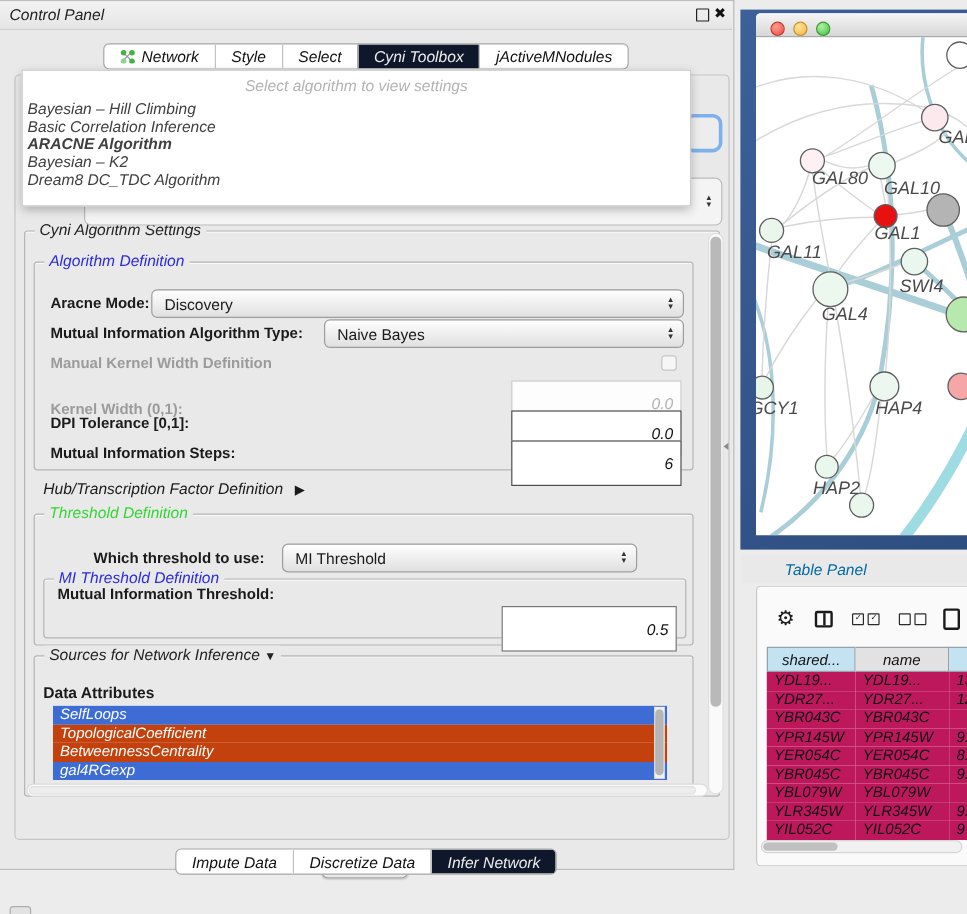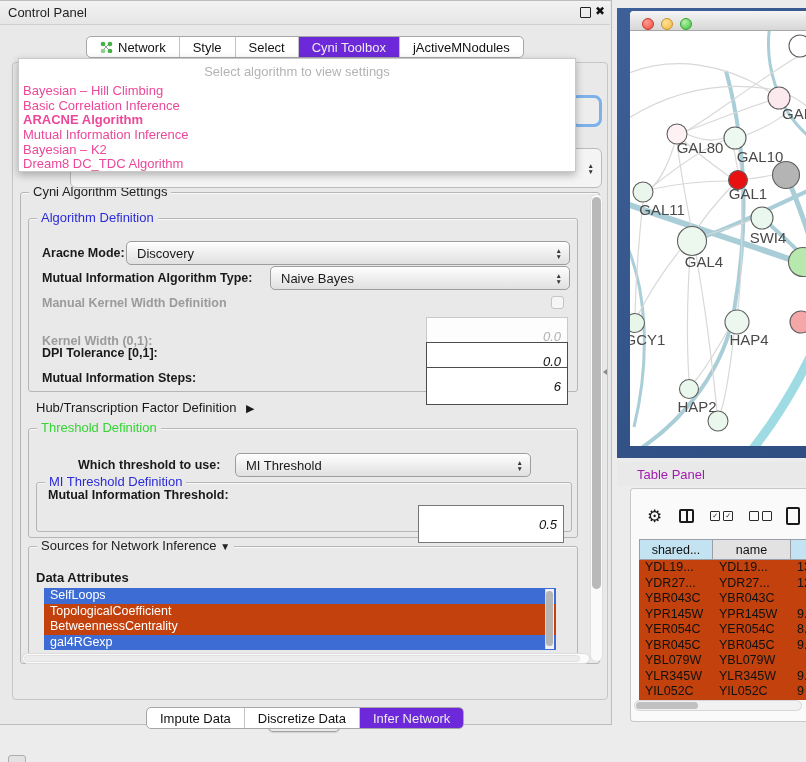--- a/index.html
+++ b/index.html
@@ -1,44 +1,44 @@
 <!DOCTYPE html>
 <html><head>
 <meta charset="utf-8">
 <style>
   html,body{margin:0;padding:0;}
   body{width:806px;height:762px;position:relative;overflow:hidden;background:#ececec;
        font-family:"Liberation Sans","DejaVu Sans",sans-serif;color:#1a1a1a;}
-  .abs{position:absolute;}
+  .abs{position:absolute;font-style:italic;}
   
   .control-panel{left:0;top:8;width:612px;height:725px;background:#e9e9e9;
     border:1px solid #bdbdbd;border-left:none;box-sizing:border-box;}
   .cp-titlebar{left:0;top:0;width:100%;height:23px;background:linear-gradient(#f2f2f2,#e6e6e6);
     border-bottom:1px solid #cfcfcf;display:flex;align-items:center;}
   .cp-title{font-size:13px;color:#222;margin-left:8px;}
   .float-icon{left:580px;top:6px;width:9px;height:9px;border:1.5px solid #222;border-radius:1px;}
   .close-icon{left:595px;top:3px;font-size:12px;font-weight:bold;color:#111;}
   
   .seg{display:flex;background:#fff;border:1px solid #a7a7a7;border-radius:5px;overflow:hidden;
     height:22px;box-sizing:border-box;align-items:stretch;}
   .seg .segitem{display:flex;align-items:center;padding:0 13px;font-size:13px;color:#111;
     border-left:1px solid #c3c3c3;white-space:nowrap;}
   .seg .segitem:first-child{border-left:none;}
-  .seg .segitem.active{background:#6d28d9;color:#ececec;}
+  .seg .segitem.active{background:#0f172a;color:#ececec;}
   #top-tabs{left:86px;top:36px;}
   #bottom-tabs{left:146px;top:707px;}
   .net-icon{width:13px;height:12px;margin-right:5px;position:relative;}
   
   .content-outline{left:12px;top:62px;width:596px;height:638px;border:1px solid #c6c6c6;
     border-radius:4px;box-sizing:border-box;}
   
   .popup{left:18px;top:58px;width:558px;height:114px;background:#fff;border:1px solid #c9c9c9;
     box-shadow:0 3px 8px rgba(0,0,0,.28);z-index:50;box-sizing:border-box;}
   .popup-placeholder{text-align:center;font-size:13px;color:#b3b3b3;padding-top:5px;height:20px;}
-  .popup-item{font-size:13px;color:#ec4899;padding:0 4px;height:14.7px;line-height:14.7px;white-space:nowrap;}
+  .popup-item{font-size:13px;color:#404040;padding:0 4px;height:14.7px;line-height:14.7px;white-space:nowrap;}
   .popup-item.bold{font-weight:bold;}
   .focus-sliver{left:570px;top:95px;width:32px;height:32px;border:3px solid #7db1ea;border-radius:8px;
     background:#ededed;z-index:5;box-sizing:border-box;}
   .combo-sliver{left:70px;top:148px;width:532px;height:40px;border:1px solid #bbb;border-radius:6px;
     background:#f4f4f4;z-index:4;box-sizing:border-box;}
   
   .group{border:1px solid #b6b6b6;border-radius:3px;box-sizing:border-box;
     box-shadow:inset 0 1px 0 rgba(255,255,255,.7);}
   .legend{position:absolute;top:-9px;left:8px;background:#e9e9e9;padding:0 4px;font-size:13px;white-space:nowrap;}
   .lbl{position:absolute;font-size:12.5px;font-weight:bold;color:#1a1a1a;white-space:nowrap;}
@@ -75,34 +75,34 @@
   .net-window{left:630px;top:11px;width:176px;height:435px;background:#fff;border-radius:4px 0 0 0;overflow:hidden;}
   .net-titlebar{left:0;top:0;width:100%;height:20px;background:linear-gradient(#f5f5f5,#d7d7d7);
     border-bottom:1px solid #a8a8a8;box-sizing:border-box;}
   .tl{position:absolute;top:7px;width:12px;height:12px;border-radius:50%;box-sizing:border-box;}
   .tl.red{left:12px;background:radial-gradient(circle at 35% 30%,#ff9d94,#ee4b3e);border:1px solid #c43a30;}
   .tl.yellow{left:31px;background:radial-gradient(circle at 35% 30%,#ffe29a,#f5b83d);border:1px solid #c8932c;}
   .tl.green{left:50px;background:radial-gradient(circle at 35% 30%,#b4f0a8,#3fc23f);border:1px solid #34a12f;}
   #net-svg{position:absolute;left:0;top:20px;}
   
   .tp-titlebar{left:617px;top:462px;width:189px;height:24px;background:#e9e9e9;display:flex;align-items:center;}
-  .tp-title{font-size:13px;color:#a21caf;margin-left:20px;}
+  .tp-title{font-size:13px;color:#0369a1;margin-left:37px;}
   .table-panel{left:630px;top:488px;width:176px;height:234px;background:#fafafa;border:1px solid #c9c9c9;
     border-radius:4px 0 0 4px;border-right:none;box-sizing:border-box;overflow:hidden;}
   .tp-toolbar{position:absolute;left:0;top:12px;width:176px;height:30px;display:flex;align-items:center;}
   .gear{font-size:17px;color:#1a1a1a;margin-left:16px;}
   .cols-icon{width:15px;height:14px;border:2px solid #1a1a1a;border-radius:2px;margin-left:17px;position:relative;box-sizing:border-box;}
   .cols-icon::after{content:"";position:absolute;left:4.5px;top:0;width:2px;height:10px;background:#1a1a1a;}
   .cb-pair{display:flex;gap:3px;margin-left:16px;}
   .cb{width:8px;height:8px;border:1.3px solid #2a2a2a;border-radius:1px;font-size:7px;line-height:7px;color:#2a2a2a;text-align:center;box-sizing:content-box;}
   .doc-icon{width:14px;height:18px;border:2px solid #1a1a1a;border-radius:2px;margin-left:14px;box-sizing:border-box;}
   .tbl{position:absolute;left:8px;top:50px;width:200px;}
   .tbl-row{display:flex;}
   .tbl-cell{box-sizing:border-box;font-size:12.5px;height:15.5px;line-height:15.5px;
-    padding-left:6px;color:#111;white-space:nowrap;overflow:hidden;background:#c2410c;}
+    padding-left:6px;color:#111;white-space:nowrap;overflow:hidden;background:#be185d;}
   .tbl-head .tbl-cell{height:21px;line-height:21px;text-align:center;padding-left:0;
     border:1px solid #9aa0a6;border-left:none;font-size:12.5px;}
   .tbl-head .tbl-cell:first-child{border-left:1px solid #9aa0a6;}
   .tp-hscroll{left:634px;top:700px;width:168px;height:11px;background:#f1f1f1;border:1px solid #d6d6d6;border-radius:6px;box-sizing:border-box;z-index:5;}
   .tp-hthumb{left:636px;top:702px;width:62px;height:7px;background:#c0c0c0;border-radius:4px;z-index:6;}
 </style>
 </head>
 <body>
 
 <div class="abs top-tick"></div>
@@ -150,21 +150,20 @@
       <span>▼</span>
     </span>
 </div>
 
 <div class="abs popup">
   <div class="popup-placeholder">Select algorithm to view settings</div>
   <div id="popup-list">
       <div class="popup-item">Bayesian – Hill Climbing</div>
       <div class="popup-item">Basic Correlation Inference</div>
       <div class="popup-item bold">ARACNE Algorithm</div>
-      <div class="popup-item">Mutual Information Inference</div>
       <div class="popup-item">Bayesian – K2</div>
       <div class="popup-item">Dream8 DC_TDC Algorithm</div>
     </div>
 </div>
 
 <div class="abs group" style="left:20px;top:192px;width:580px;height:472px;">
   <span class="legend" style="color:#222;">Cyni Algorithm Settings</span>
 </div>
 
 <div class="abs group" style="left:28px;top:218px;width:550px;height:174px;">

